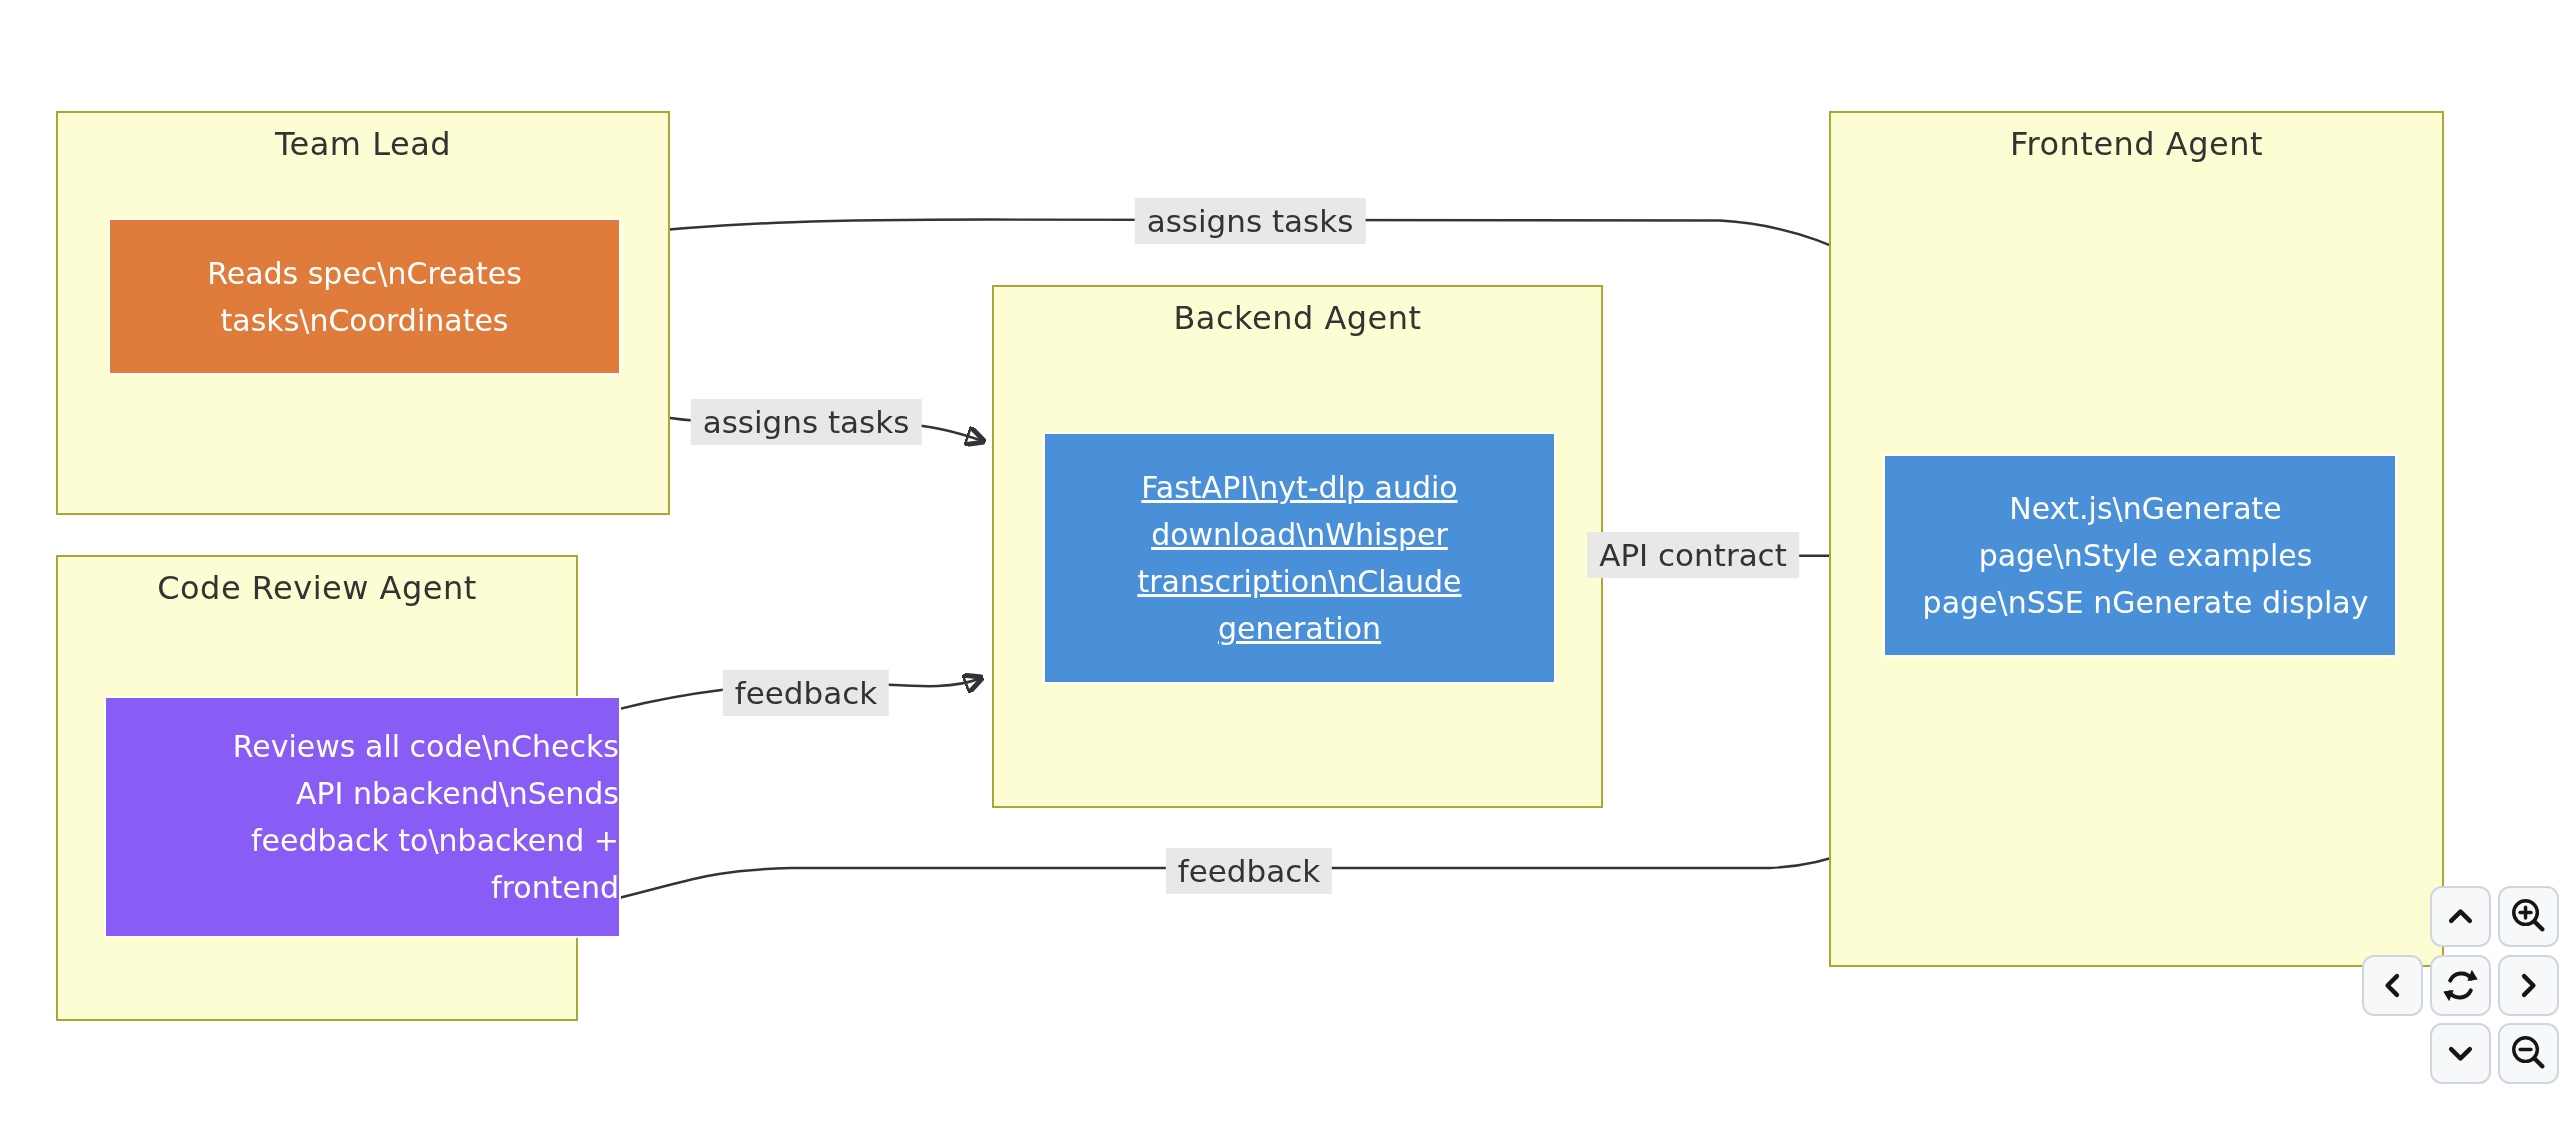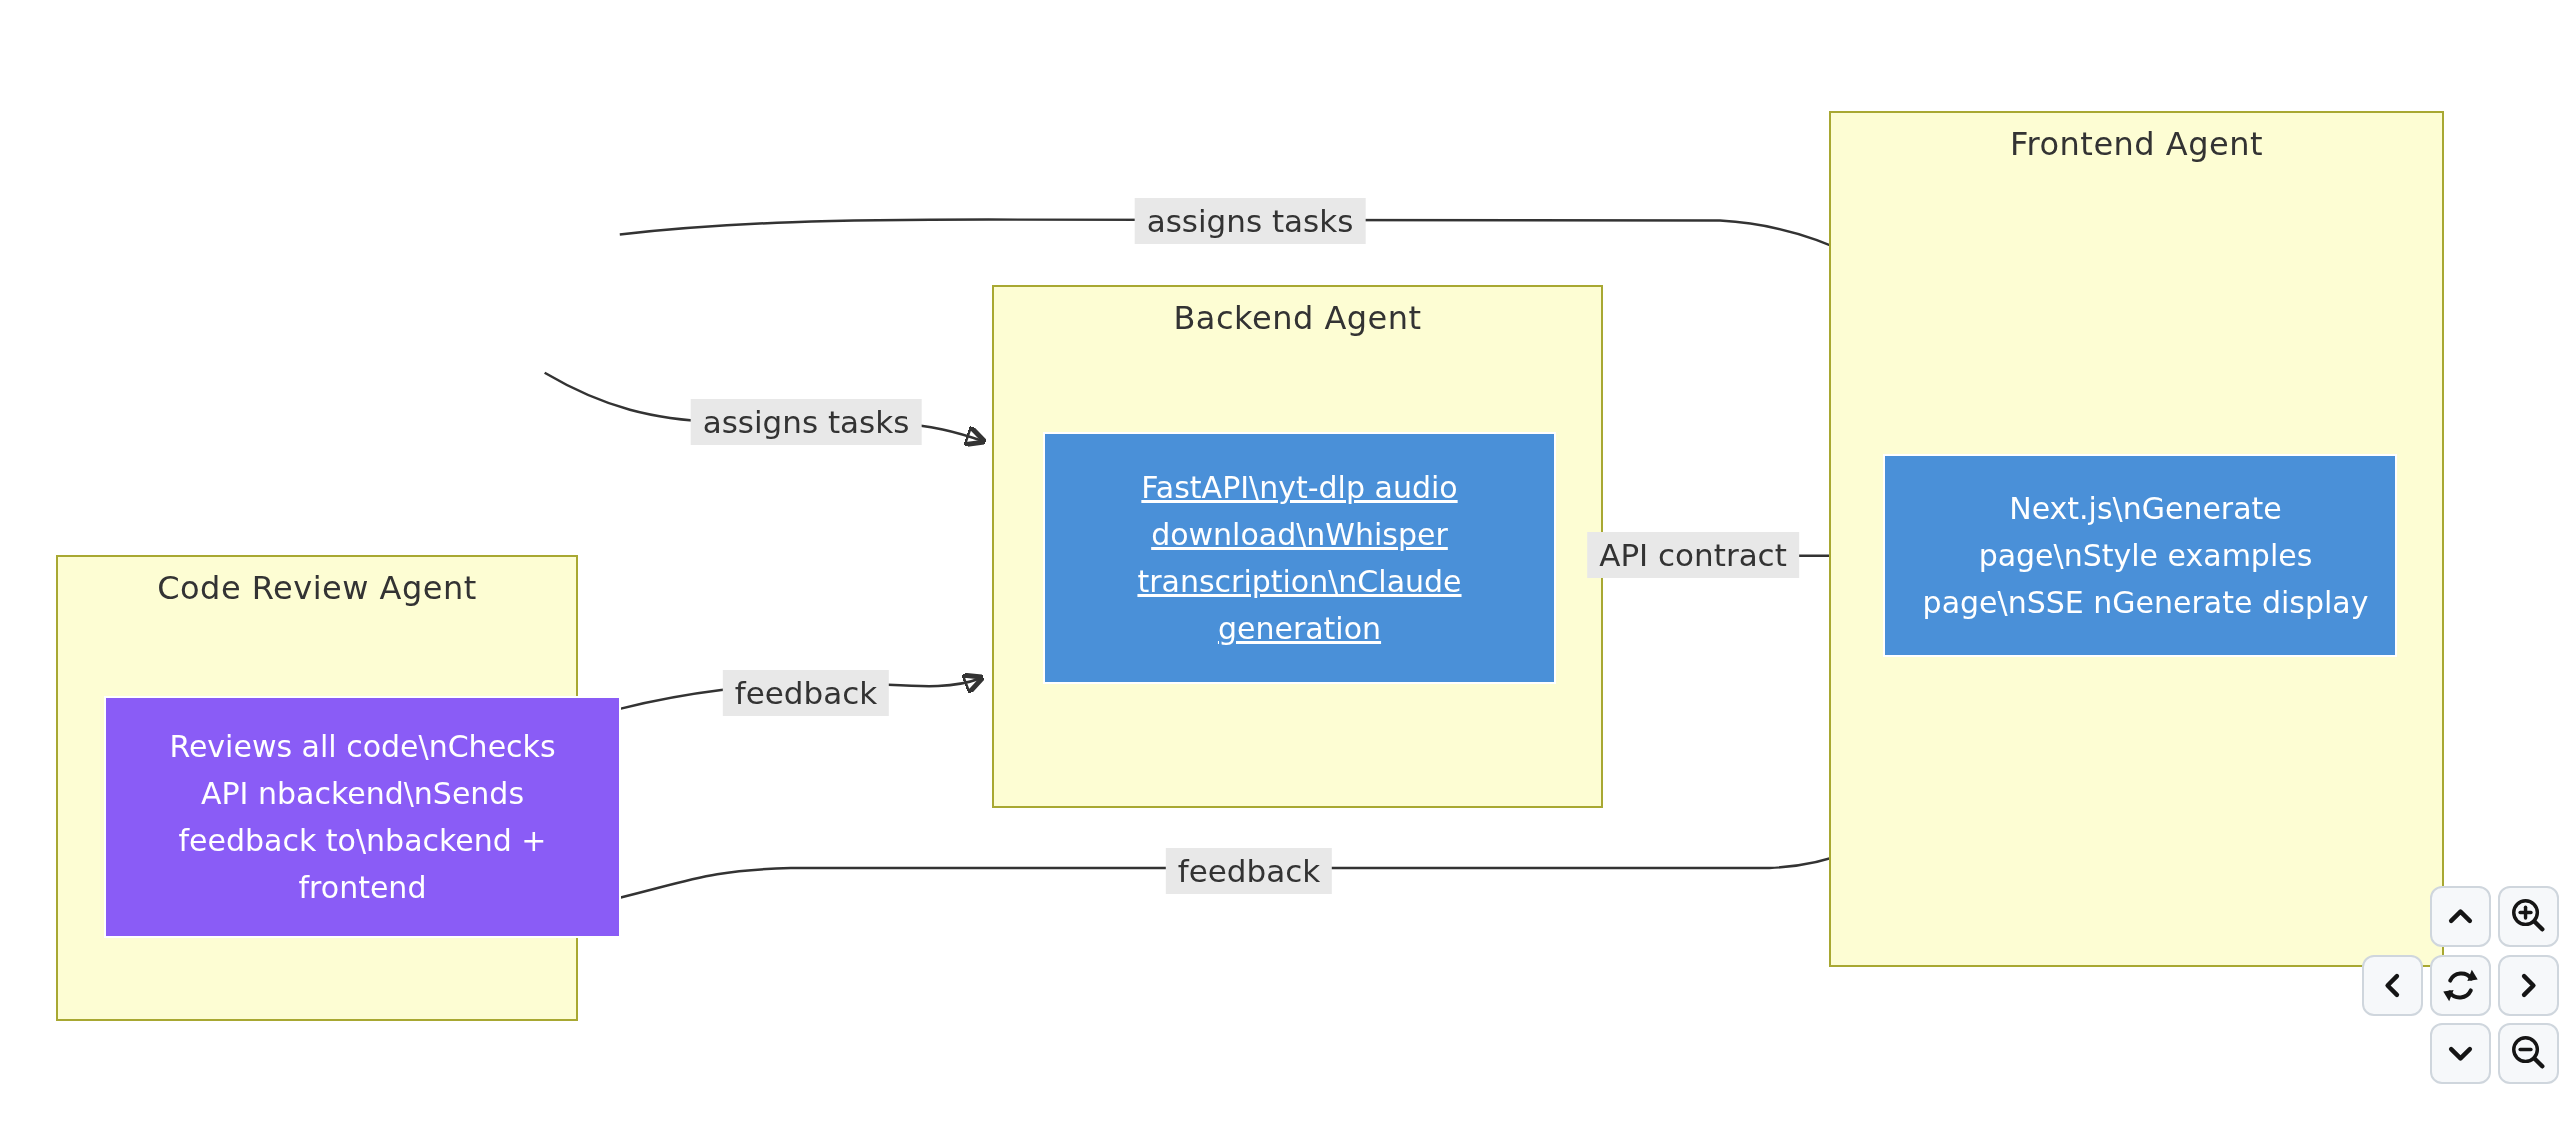--- a/index.html
+++ b/index.html
@@ -58,24 +58,31 @@
         <path d="M0 0 L10 5 L0 10 z" fill="#333333" stroke="none"></path>
       </marker>
     </defs>
     <path d="M 627 237 C 745 224 850 222 1000 222 L 1740 223 C 1880 231 1995 320 2057 450" marker-end="url(#arr)"></path>
     <path d="M 551 377 C 612 413 662 424 725 427 L 905 428 C 942 430 968 437 994 446" marker-end="url(#arr)"></path>
     <path d="M 1532 562 L 1896 562" marker-start="url(#arr)" marker-end="url(#arr)"></path>
     <path d="M 627 717 C 700 699 760 693 830 691 C 900 689 950 702 992 686" marker-end="url(#arr)"></path>
     <path d="M 627 908 C 700 890 720 880 800 878 L 1790 878 C 1910 873 1990 795 2050 672" marker-end="url(#arr)"></path>
   </svg>
 
+  <div class="cluster" style="left:56px;top:111px;width:614px;height:404px;">
+    <div class="cluster-title">Team Lead</div>
+    <div class="node node-team-lead" style="left:52px;top:107px;width:509px;height:153px;">
+      <div>Reads spec\nCreates</div>
+      <div>tasks\nCoordinates</div>
+    </div>
+  </div>
 
   <div class="cluster" style="left:56px;top:555px;width:522px;height:466px;">
     <div class="cluster-title">Code Review Agent</div>
-    <div class="node node-code-review" style="left:48px;top:141px;width:513px;height:238px;">
+    <div class="node node-code-review" style="left:48px;top:141px;width:513px;height:238px;align-items:flex-end;">
       <div>Reviews all code\nChecks</div>
       <div>API nbackend\nSends</div>
       <div>feedback to\nbackend +</div>
       <div>frontend</div>
     </div>
   </div>
 
   <div class="cluster" style="left:944px;top:285px;width:611px;height:523px;margin-left:48px;">
     <div class="cluster-title">Backend Agent</div>
     <div class="node node-backend" style="left:51px;top:147px;width:509px;height:248px;text-decoration:underline;">

